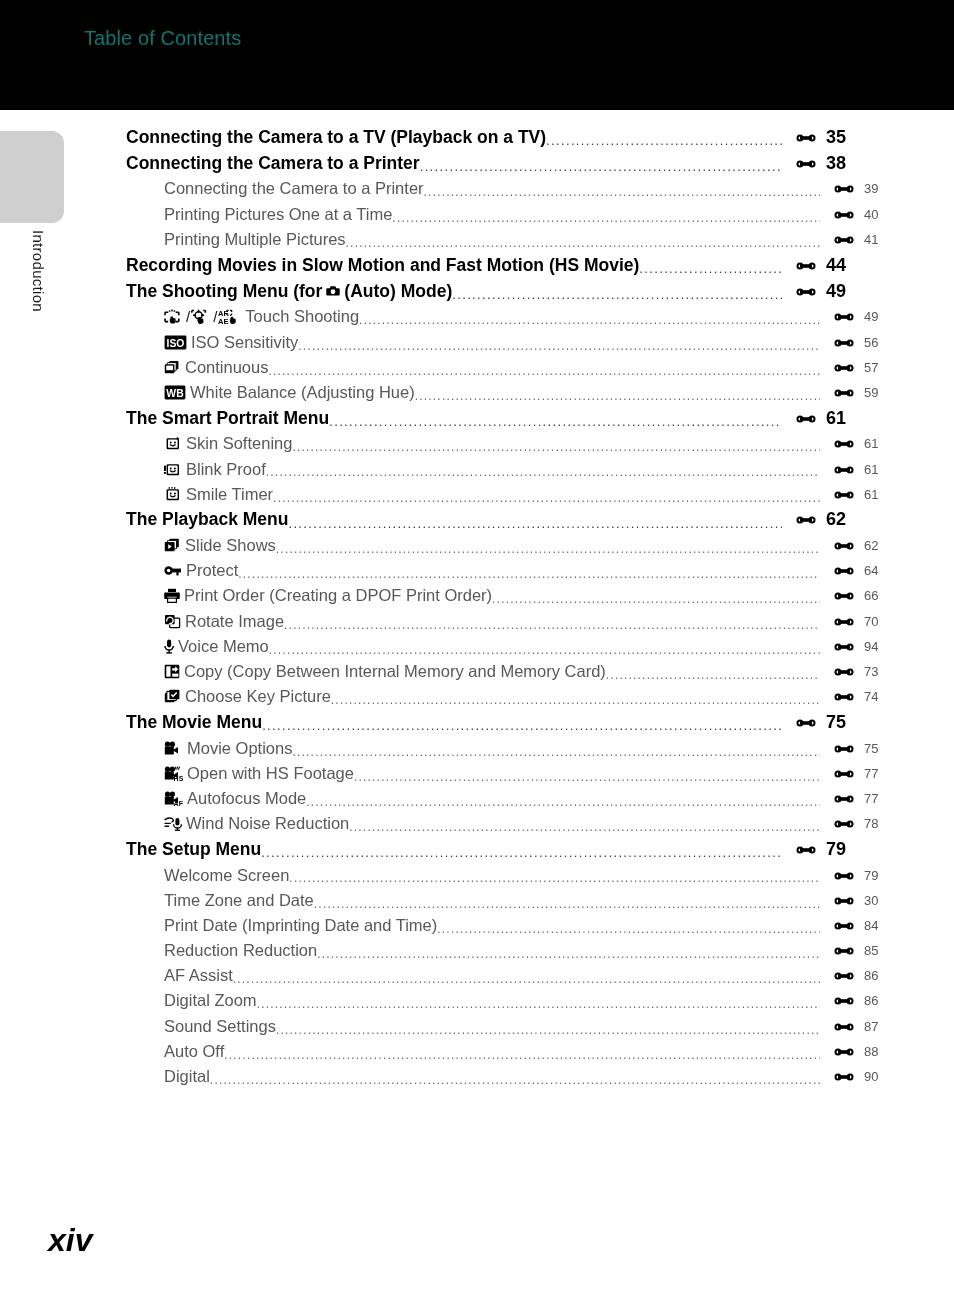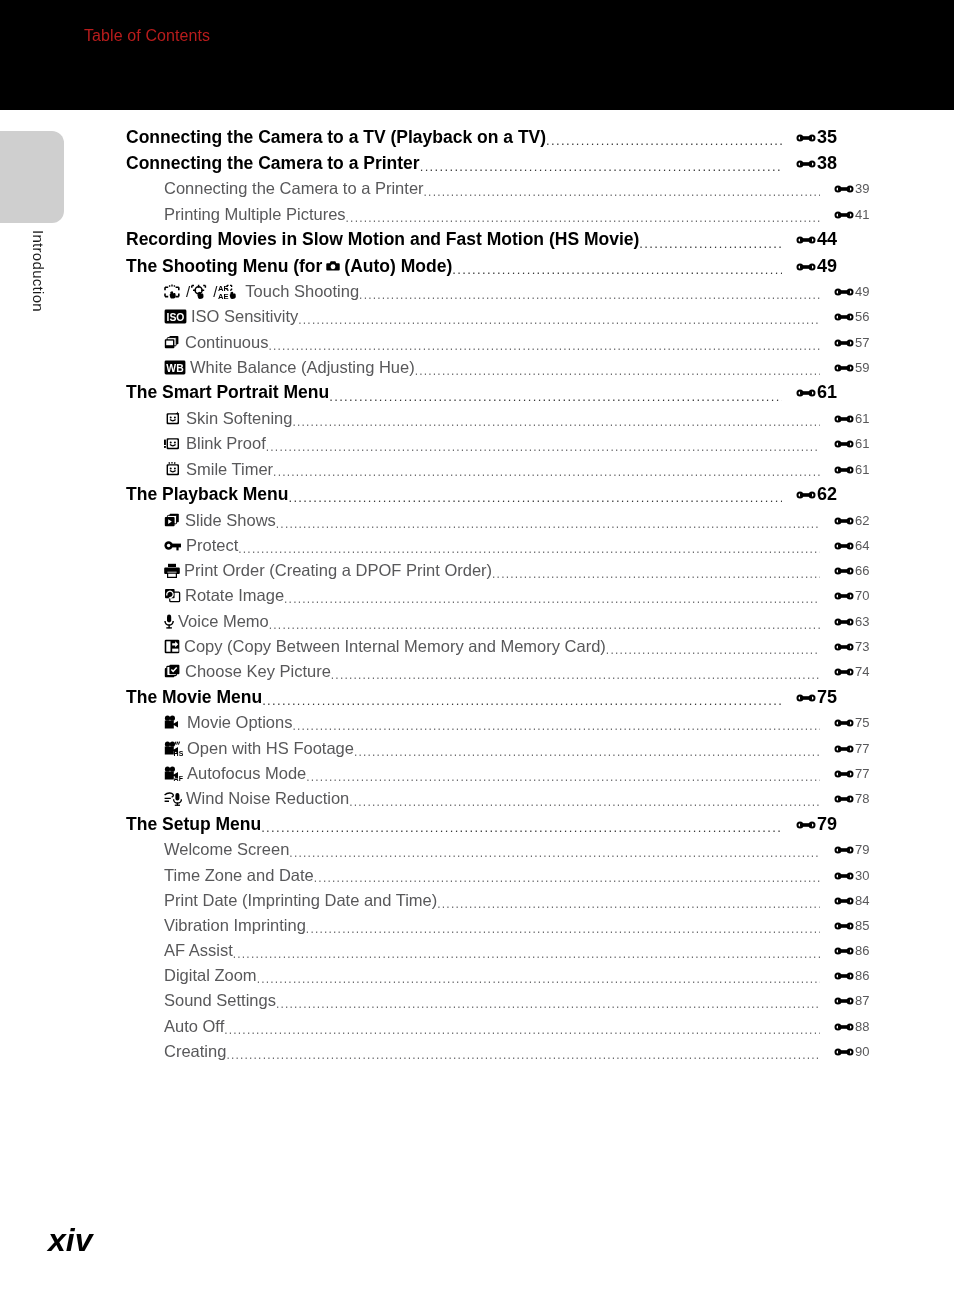--- a/index.html
+++ b/index.html
@@ -20,22 +20,22 @@
     position: absolute;
     left: 0; top: 0;
     width: 954px;
     height: 110px;
     background: #000000;
   }
   .header-title {
     position: absolute;
     left: 84px;
     top: 27px;
-    color: #b91c1c;
-    font-size: 16px;
+    color: #0f766e;
+    font-size: 20px;
     font-weight: normal;
     letter-spacing: 0.1px;
   }
 
   
   .side-tab {
     position: absolute;
     left: -26px;
     top: 131px;
     width: 90px;
@@ -108,21 +108,21 @@
     font-size: 12px;
     letter-spacing: 1.2px;
   }
   .pagenum {
     flex: 0 0 auto;
     width: 74px;
     text-align: left;
     padding-left: 14px;
     display: flex;
     align-items: center;
-    gap: 0px;
+    gap: 9px;
   }
   .pagenum .num {
     font-size: 17.5px;
   }
   .row.level1 .pagenum .num {
     font-weight: bold;
     color: #000000;
     font-size: 18px;
   }
   .row.level2 .pagenum .num {
@@ -236,20 +236,36 @@
             <circle cx="4.0" cy="6.0" r="1.5" fill="#fff"></circle>
             <circle cx="16.0" cy="6.0" r="3.5" fill="#000000"></circle>
             <circle cx="16.0" cy="6.0" r="1.5" fill="#fff"></circle>
             <rect x="4.0" y="4.2" width="12.0" height="3.6" fill="#000000"></rect>
           </svg>
         </span>
         <span class="num">39</span>
       </span>
     </div>
     <div class="row level2">
+      <span class="label">Printing Pictures One at a Time</span>
+      <span class="leader"></span>
+      <span class="pagenum">
+        <span class="esym">
+          <svg width="20" height="12" viewBox="0 0 20 12" fill="none" xmlns="http://www.w3.org/2000/svg">
+            <circle cx="4.0" cy="6.0" r="3.5" fill="#000000"></circle>
+            <circle cx="4.0" cy="6.0" r="1.5" fill="#fff"></circle>
+            <circle cx="16.0" cy="6.0" r="3.5" fill="#000000"></circle>
+            <circle cx="16.0" cy="6.0" r="1.5" fill="#fff"></circle>
+            <rect x="4.0" y="4.2" width="12.0" height="3.6" fill="#000000"></rect>
+          </svg>
+        </span>
+        <span class="num">40</span>
+      </span>
+    </div>
+    <div class="row level2">
       <span class="label">Printing Multiple Pictures</span>
       <span class="leader"></span>
       <span class="pagenum">
         <span class="esym">
           <svg width="20" height="12" viewBox="0 0 20 12" fill="none" xmlns="http://www.w3.org/2000/svg">
             <circle cx="4.0" cy="6.0" r="3.5" fill="#000000"></circle>
             <circle cx="4.0" cy="6.0" r="1.5" fill="#fff"></circle>
             <circle cx="16.0" cy="6.0" r="3.5" fill="#000000"></circle>
             <circle cx="16.0" cy="6.0" r="1.5" fill="#fff"></circle>
             <rect x="4.0" y="4.2" width="12.0" height="3.6" fill="#000000"></rect>
@@ -626,21 +642,21 @@
       <span class="pagenum">
         <span class="esym">
           <svg width="20" height="12" viewBox="0 0 20 12" fill="none" xmlns="http://www.w3.org/2000/svg">
             <circle cx="4.0" cy="6.0" r="3.5" fill="#000000"></circle>
             <circle cx="4.0" cy="6.0" r="1.5" fill="#fff"></circle>
             <circle cx="16.0" cy="6.0" r="3.5" fill="#000000"></circle>
             <circle cx="16.0" cy="6.0" r="1.5" fill="#fff"></circle>
             <rect x="4.0" y="4.2" width="12.0" height="3.6" fill="#000000"></rect>
           </svg>
         </span>
-        <span class="num">63</span>
+        <span class="num">94</span>
       </span>
     </div>
     <div class="row level2">
       <span class="icon">
         <svg width="16" height="15" viewBox="0 0 16 15" fill="none" xmlns="http://www.w3.org/2000/svg">
           <rect x="0.7" y="0.7" width="14.6" height="13.6" rx="1.3" fill="#000000"></rect>
           <rect x="2.3" y="2.3" width="4.2" height="10.4" fill="#fff"></rect>
           <path d="M8.2 4.2 h3.0 v-1.9 l3.0 3.0 l-3.0 3.0 v-1.9 h-3.0 z" fill="#fff"></path>
           <rect x="8.2" y="9.6" width="6.2" height="3.1" fill="#fff"></rect>
         </svg>
@@ -856,21 +872,21 @@
             <circle cx="4.0" cy="6.0" r="1.5" fill="#fff"></circle>
             <circle cx="16.0" cy="6.0" r="3.5" fill="#000000"></circle>
             <circle cx="16.0" cy="6.0" r="1.5" fill="#fff"></circle>
             <rect x="4.0" y="4.2" width="12.0" height="3.6" fill="#000000"></rect>
           </svg>
         </span>
         <span class="num">84</span>
       </span>
     </div>
     <div class="row level2">
-      <span class="label">Vibration Imprinting</span>
+      <span class="label">Reduction Reduction</span>
       <span class="leader"></span>
       <span class="pagenum">
         <span class="esym">
           <svg width="20" height="12" viewBox="0 0 20 12" fill="none" xmlns="http://www.w3.org/2000/svg">
             <circle cx="4.0" cy="6.0" r="3.5" fill="#000000"></circle>
             <circle cx="4.0" cy="6.0" r="1.5" fill="#fff"></circle>
             <circle cx="16.0" cy="6.0" r="3.5" fill="#000000"></circle>
             <circle cx="16.0" cy="6.0" r="1.5" fill="#fff"></circle>
             <rect x="4.0" y="4.2" width="12.0" height="3.6" fill="#000000"></rect>
           </svg>
@@ -936,21 +952,21 @@
             <circle cx="4.0" cy="6.0" r="1.5" fill="#fff"></circle>
             <circle cx="16.0" cy="6.0" r="3.5" fill="#000000"></circle>
             <circle cx="16.0" cy="6.0" r="1.5" fill="#fff"></circle>
             <rect x="4.0" y="4.2" width="12.0" height="3.6" fill="#000000"></rect>
           </svg>
         </span>
         <span class="num">88</span>
       </span>
     </div>
     <div class="row level2">
-      <span class="label">Creating</span>
+      <span class="label">Digital</span>
       <span class="leader"></span>
       <span class="pagenum">
         <span class="esym">
           <svg width="20" height="12" viewBox="0 0 20 12" fill="none" xmlns="http://www.w3.org/2000/svg">
             <circle cx="4.0" cy="6.0" r="3.5" fill="#000000"></circle>
             <circle cx="4.0" cy="6.0" r="1.5" fill="#fff"></circle>
             <circle cx="16.0" cy="6.0" r="3.5" fill="#000000"></circle>
             <circle cx="16.0" cy="6.0" r="1.5" fill="#fff"></circle>
             <rect x="4.0" y="4.2" width="12.0" height="3.6" fill="#000000"></rect>
           </svg>

